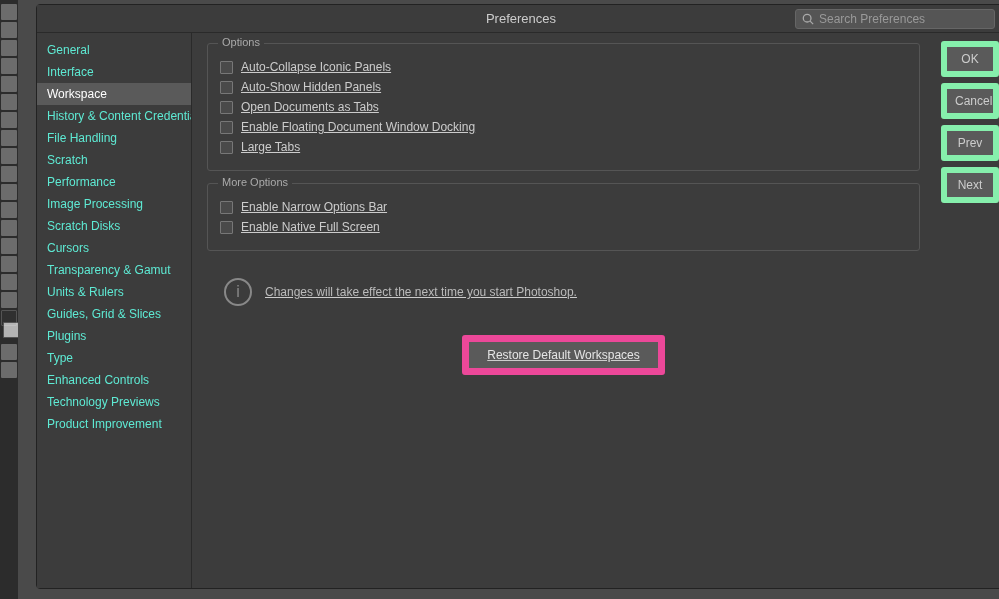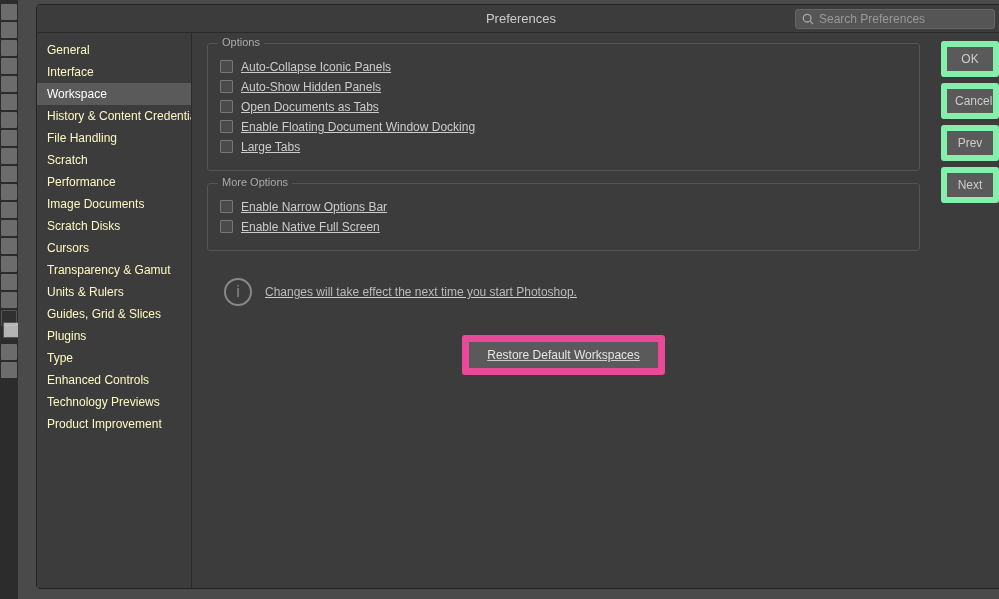--- a/index.html
+++ b/index.html
@@ -109,21 +109,21 @@
     .sidebar {
       width: 155px;
       background: #3c3c3c;
       border-right: 1px solid #2a2a2a;
       padding: 6px 0;
       overflow-y: auto;
     }
 
     .sidebar-item {
       padding: 4px 10px;
-      color: #fef9c3;
+      color: #5eead4;
       cursor: pointer;
       font-size: 12px;
       white-space: nowrap;
     }
     .sidebar-item.active {
       background: #5a5a5a;
       color: #fff;
     }
 
     .main-content {
@@ -150,21 +150,21 @@
       color: #ccc;
       padding: 5px 8px;
       font-size: 12px;
       cursor: pointer;
       text-align: center;
       width: 58px;
     }
 
     .option-row {
       display: flex;
-      align-items: flex-start;
+      align-items: center;
       margin-bottom: 6px;
     }
     .option-checkbox {
       width: 13px;
       height: 13px;
       border: 1px solid #777;
       background: #4a4a4a;
       margin-right: 8px;
       flex-shrink: 0;
       display: inline-block;
@@ -265,21 +265,21 @@
     <div class="dialog-body">
 
       <div class="sidebar">
         <div class="sidebar-item">General</div>
         <div class="sidebar-item">Interface</div>
         <div class="sidebar-item active">Workspace</div>
         <div class="sidebar-item">History &amp; Content Credentials</div>
         <div class="sidebar-item">File Handling</div>
         <div class="sidebar-item">Scratch</div>
         <div class="sidebar-item">Performance</div>
-        <div class="sidebar-item">Image Documents</div>
+        <div class="sidebar-item">Image Processing</div>
         <div class="sidebar-item">Scratch Disks</div>
         <div class="sidebar-item">Cursors</div>
         <div class="sidebar-item">Transparency &amp; Gamut</div>
         <div class="sidebar-item">Units &amp; Rulers</div>
         <div class="sidebar-item">Guides, Grid &amp; Slices</div>
         <div class="sidebar-item">Plugins</div>
         <div class="sidebar-item">Type</div>
         <div class="sidebar-item">Enhanced Controls</div>
         <div class="sidebar-item">Technology Previews</div>
         <div class="sidebar-item">Product Improvement</div>

